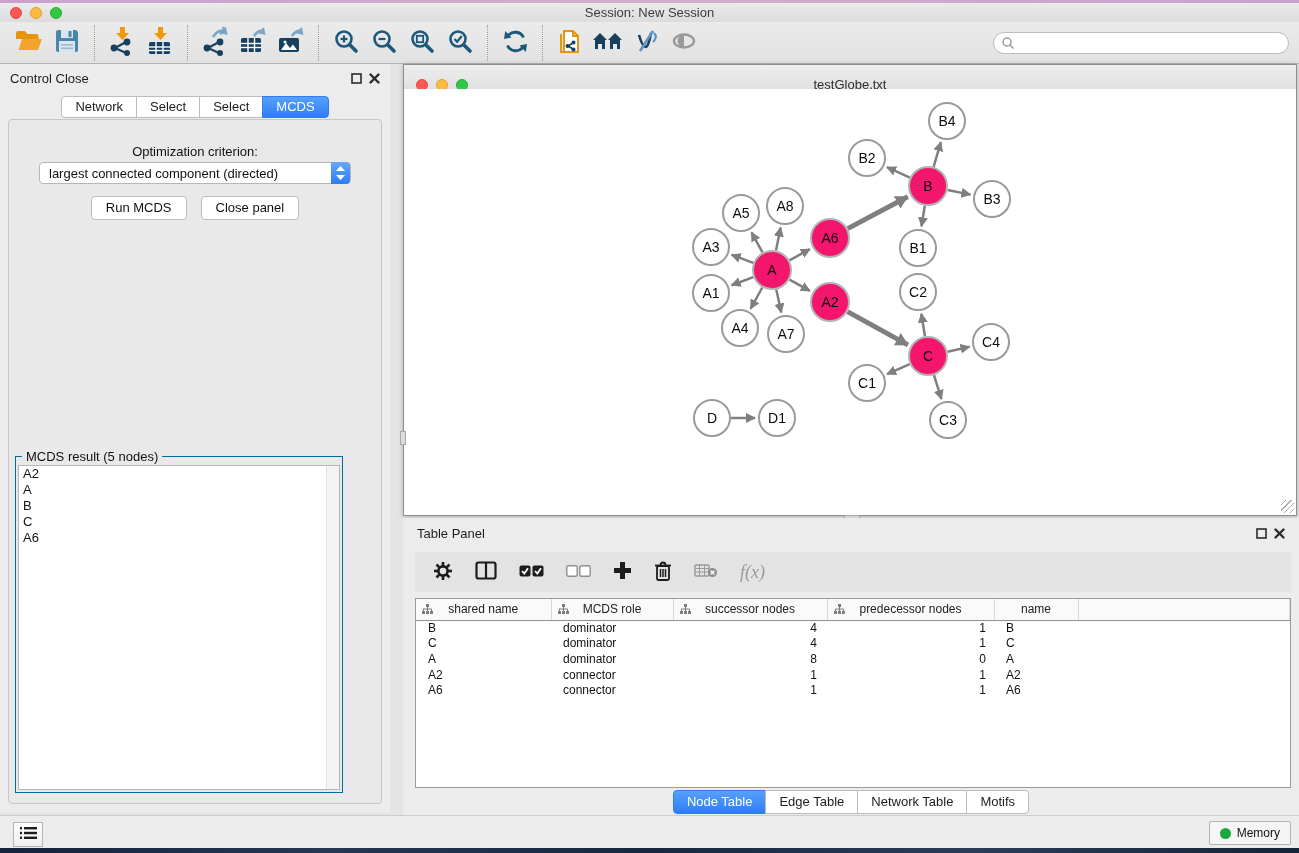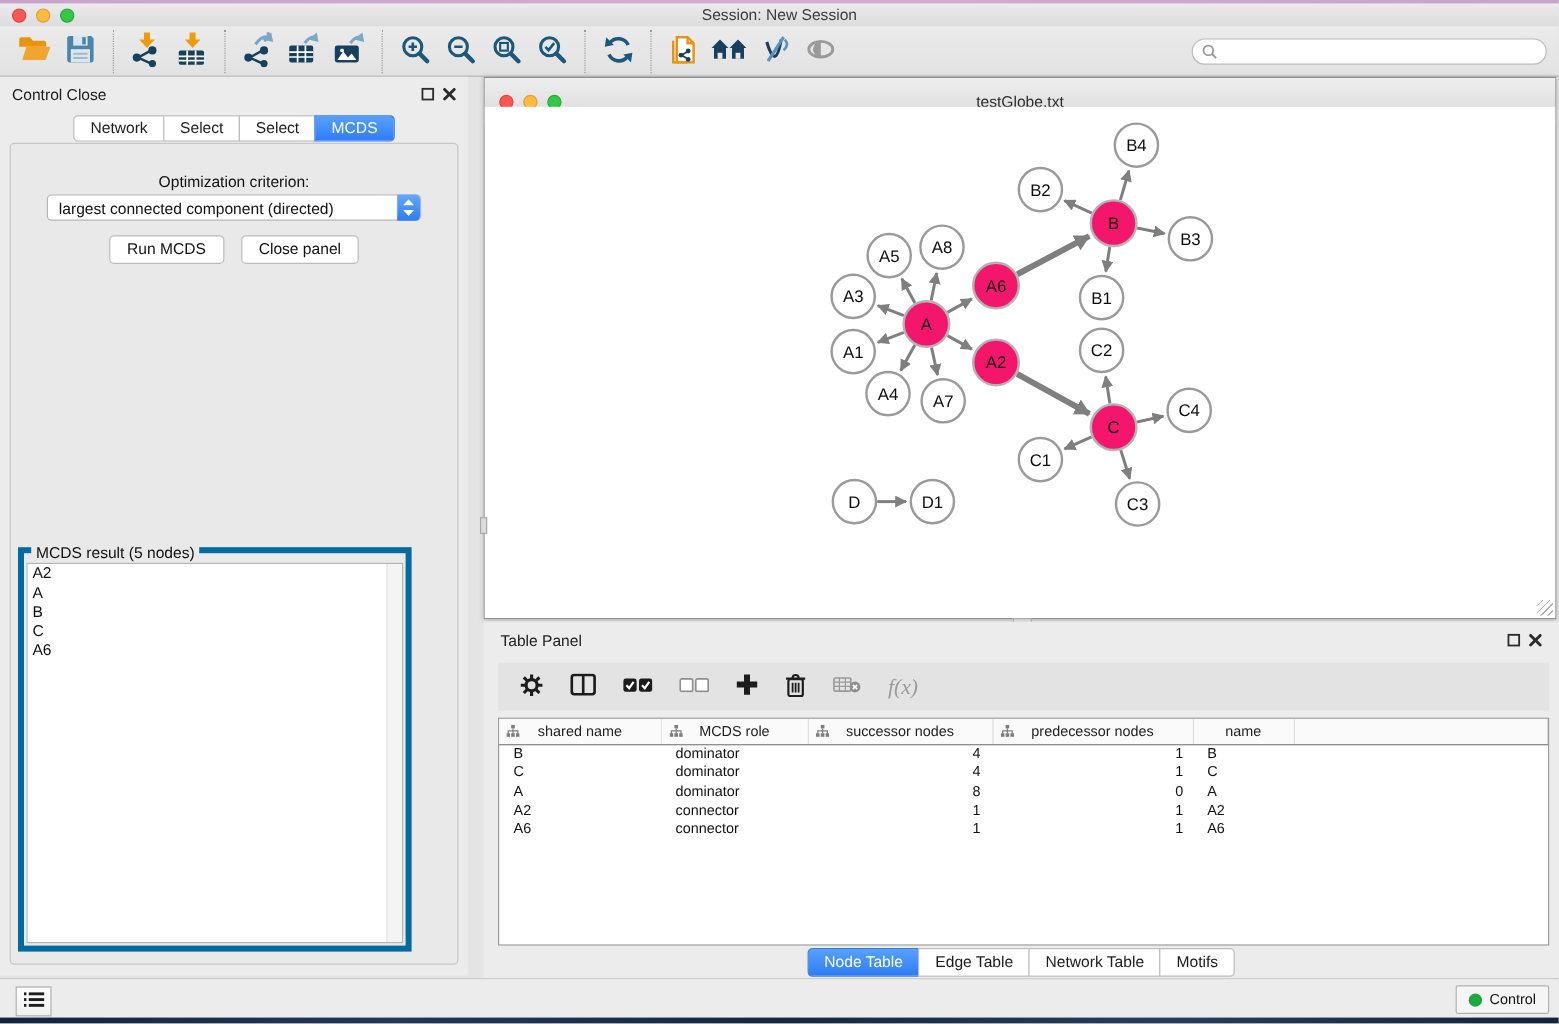--- a/index.html
+++ b/index.html
@@ -46,21 +46,21 @@
   .opt-label { position:absolute; top:24px; width:100%; text-align:center; color:#111; }
   .select-row { position:absolute; top:42px; width:100%; display:flex; justify-content:center; }
   .mac-select { width:312px; height:22px; background:#fff; border:1px solid #b6b6b6; border-radius:4px;
     position:relative; display:flex; align-items:center; padding-left:9px; font-size:13px; color:#111; }
   .mac-select .stepper { position:absolute; right:0; top:-1px; bottom:-1px; width:19px;
     background:linear-gradient(#66a8fc,#2d7cf5); border-radius:0 4px 4px 0; }
   .mac-select .stepper svg { position:absolute; left:3px; top:3px; }
   .btn-row { position:absolute; top:76px; width:100%; display:flex; justify-content:center; gap:14px; }
   .mac-btn { background:#fff; border:1px solid #bcbcbc; border-radius:4px; padding:3px 14px 4px;
     font-size:13px; color:#111; }
-  .result-group { position:absolute; left:6px; width:328px; top:336px; bottom:10px; border:5px solid #0369a1; }
+  .result-group { position:absolute; left:6px; width:328px; top:336px; bottom:10px; border:1px solid #0369a1; }
   .result-title { position:absolute; top:-8px; left:6px; background:#e9e9e9; padding:0 4px; font-size:13px; color:#111; }
   .result-list { position:absolute; left:2px; right:2px; top:8px; bottom:2px; background:#fff;
     border:1px solid #b5b5b5; overflow:hidden; }
   .result-list .item { font-size:13px; line-height:16px; padding-left:4px; color:#111; }
   .result-scroll { position:absolute; right:0; top:0; bottom:0; width:13px; background:#f4f4f4; border-left:1px solid #e2e2e2; }
 
   
   .net-frame { position:absolute; left:403px; top:64px; width:894px; height:452px;
     border:1px solid #8d8d8d; background:#fff; box-shadow:0 1px 5px rgba(0,0,0,.22); }
   .nf-titlebar { height:40px; background:linear-gradient(#eeeeee,#d8d8d8); border-bottom:1px solid #aeaeae;
@@ -644,16 +644,16 @@
             <rect x="0" y="5.8" width="2" height="2.4"></rect>
             <rect x="0" y="10.6" width="2" height="2.4"></rect>
       <rect x="4" y="1" width="13" height="2.4"></rect>
             <rect x="4" y="5.8" width="13" height="2.4"></rect>
             <rect x="4" y="10.6" width="13" height="2.4"></rect>
           </g>
         </svg></span>
   </div>
   <div class="memory-btn">
     <span class="memory-dot"></span>
-    <span>Control</span>
+    <span>Memory</span>
   </div>
 </div>
 <div class="bottom-strip"></div>
 
 </body></html>

